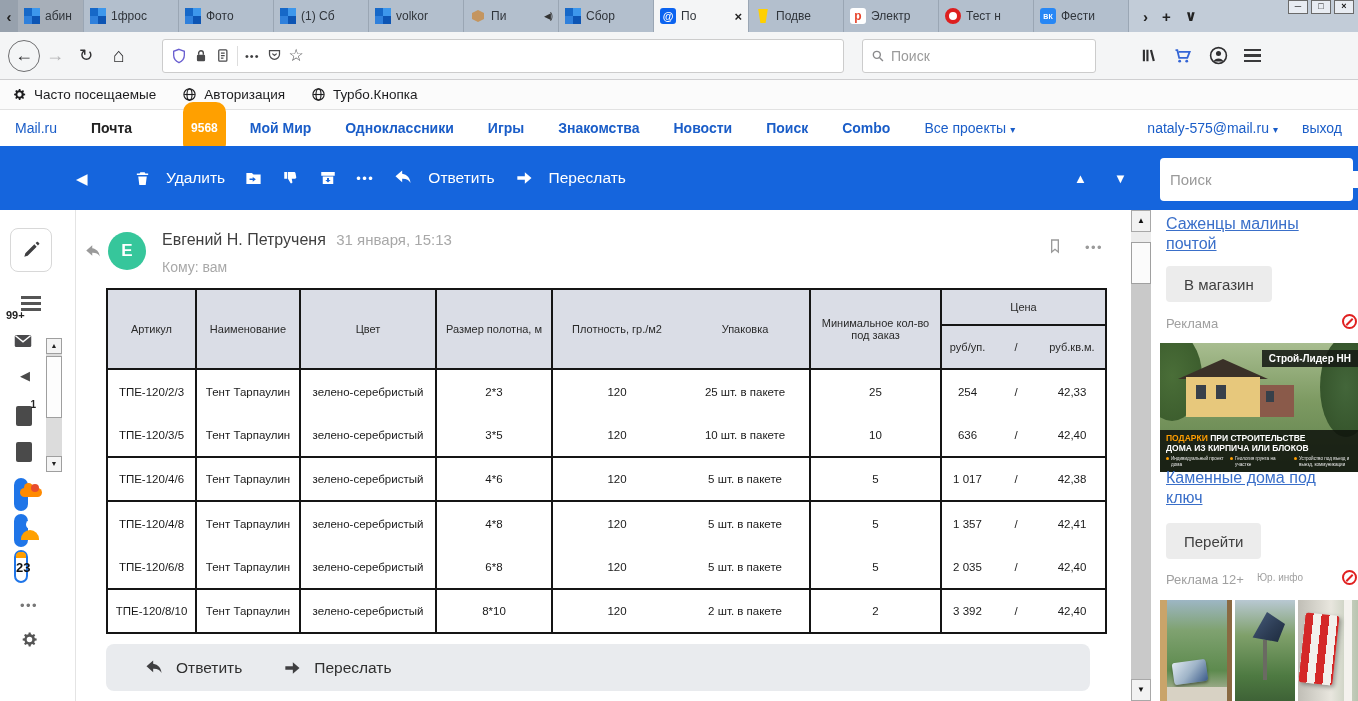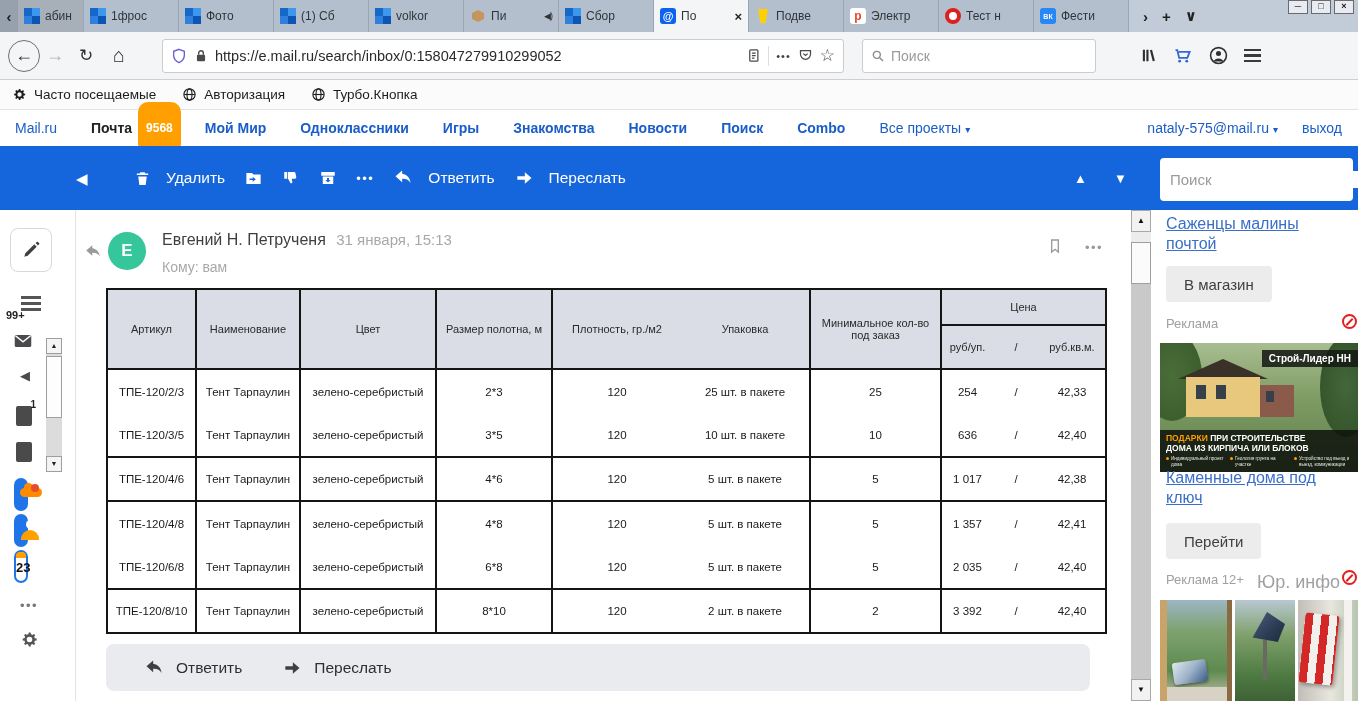--- a/index.html
+++ b/index.html
@@ -61,21 +61,21 @@
   .bm-icon svg { display:none; }
   .bm-icon.gear .svg-gear { display:block; }
   .bm-icon.globe .svg-globe { display:block; }
 
   
   .portal { position:absolute; top:110px; left:0; width:1358px; height:36px; background:#fff; display:flex; align-items:center; font-size:14px; }
   .portal a { text-decoration:none; }
   .p-link { color:#1a5dc8; margin-right:34px; }
   .p-first { margin-left:15px; }
   .p-mail { color:#222; font-weight:bold; margin-right:6px; }
-  .p-badge { background:#ffa000; color:#fff; font-size:12px; font-weight:bold; border-radius:10px; padding:19px 8px; margin-right:24px; }
+  .p-badge { background:#ffa000; color:#fff; font-size:12px; font-weight:bold; border-radius:10px; padding:19px 8px; margin-right:24px;margin-left:45px; }
   .p-caret { color:#1a5dc8; font-size:10px; margin-left:4px; }
   .p-right { margin-left:auto; display:flex; align-items:flex-start; gap:24px; padding-right:16px; }
   .p-account { color:#1a5dc8; }
   .p-logout { color:#1a5dc8; }
 
   
   .bluebar { position:absolute; top:146px; left:0; width:1358px; height:64px; background:#1565dd; color:#fff; }
   .bb-back { position:absolute; left:76px; top:24px; font-size:15px; }
   .bb-group { position:absolute; left:134px; top:0; height:64px; display:flex; align-items:center; gap:19px; }
   .bb-item { display:flex; align-items:center; gap:15px; font-size:15.5px; color:#fff; }
@@ -171,21 +171,21 @@
   .banner .band { position:absolute; left:0; right:0; bottom:0; height:42px; background:rgba(14,18,12,.85); padding:3px 6px 0; }
   .banner .band .l1 { font-size:8.5px; font-weight:bold; color:#fff; white-space:nowrap; }
   .banner .band .hl { color:#ff9e00; }
   .banner .band .l2 { font-size:8.5px; font-weight:bold; color:#fff; }
   .banner .bullets { display:flex; gap:6px; margin-top:3px; }
   .banner .bullet { display:flex; gap:2px; font-size:4.6px; color:#e8e8e8; width:33%; line-height:5.5px; }
   .banner .bullet .dot { flex:0 0 3px; width:3px; height:3px; border-radius:50%; background:#ff9e00; margin-top:1px; }
   .ad2-link { top:258px; }
   .ad2-btn { top:313px; }
   .ad2-disc { top:362px; }
-  .ad2-legal { position:absolute; left:105px; top:362px; font-size:18px; color:#a0a0a0; }
+  .ad2-legal { position:absolute; left:105px; top:362px; font-size:10px; color:#a0a0a0; }
   .ad2-flag { left:190px; top:360px; }
   .photos { position:absolute; left:8px; top:390px; width:198px; height:101px; display:flex; gap:3px; }
   .photo { flex:1; position:relative; overflow:hidden; }
   .photo.p1 { background:linear-gradient(180deg,#9db6c4 0%,#7fa270 30%,#5d8a4e 70%,#c9c2b4 100%); border-left:7px solid #c9a46a; border-right:5px solid #8a6a42; }
   .photo.p1 .device { position:absolute; left:6px; bottom:18px; width:34px; height:22px; background:linear-gradient(135deg,#dfe8f0 0%,#9fb4c8 50%,#3a5a8a 100%); border-radius:3px; transform:rotate(-8deg); box-shadow:0 2px 3px rgba(0,0,0,.4); }
   .photo.p1 .sill { position:absolute; left:0; right:0; bottom:0; height:14px; background:#d8d2c4; }
   .photo.p2 { background:linear-gradient(180deg,#b8c8d2 0%,#7fa06a 35%,#4e7a42 75%,#3e6236 100%); }
   .photo.p2 .device { position:absolute; left:14px; top:12px; width:36px; height:30px; background:linear-gradient(135deg,#4a6080 0%,#2d3d55 60%,#1d2a3d 100%); clip-path:polygon(50% 0,100% 40%,80% 100%,10% 85%); }
   .photo.p2 .pole { position:absolute; left:28px; top:40px; width:4px; height:40px; background:#6a6a62; }
   .photo.p3 { background:linear-gradient(90deg,#c0beb6 0%,#e8e6de 55%,#b8c4b0 100%); }
@@ -300,21 +300,20 @@
         <svg width="16" height="16" viewBox="0 0 24 24" fill="none" stroke="#6a5fd0" stroke-width="2">
             <path d="M12 2l8 3v6c0 5-3.5 9-8 11-4.5-2-8-6-8-11V5z"></path>
           </svg>
       </span>
       <span>
         <svg width="14" height="14" viewBox="0 0 24 24">
             <rect x="5" y="10" width="14" height="11" rx="2" fill="#4a4a4c"></rect>
             <path d="M8 10V7a4 4 0 018 0v3" fill="none" stroke="#4a4a4c" stroke-width="2.4"></path>
           </svg>
       </span>
-      <input readonly="" value="https://e.mail.ru/search/inbox/0:158047279910299052" style="">
       <span>
         <svg width="15" height="15" viewBox="0 0 24 24" fill="none" stroke="#4a4a4c" stroke-width="2">
             <rect x="6" y="3" width="13" height="18" rx="1.5"></rect>
             <path d="M9.5 8h6M9.5 12h6M9.5 16h4"></path>
           </svg>
       </span>
       <span class="url-divider"></span>
       <span class="url-dots">•••</span>
       <span>
         <svg width="15" height="15" viewBox="0 0 24 24" fill="none" stroke="#4a4a4c" stroke-width="2">

